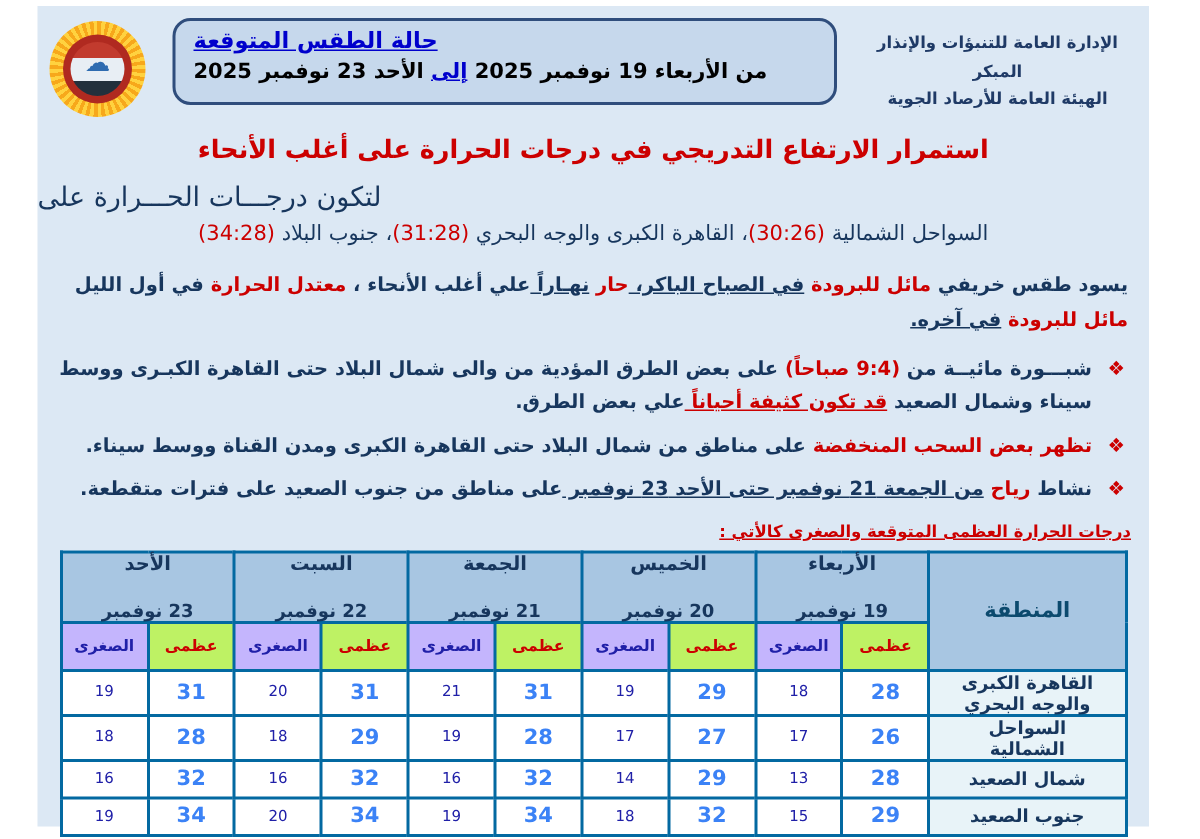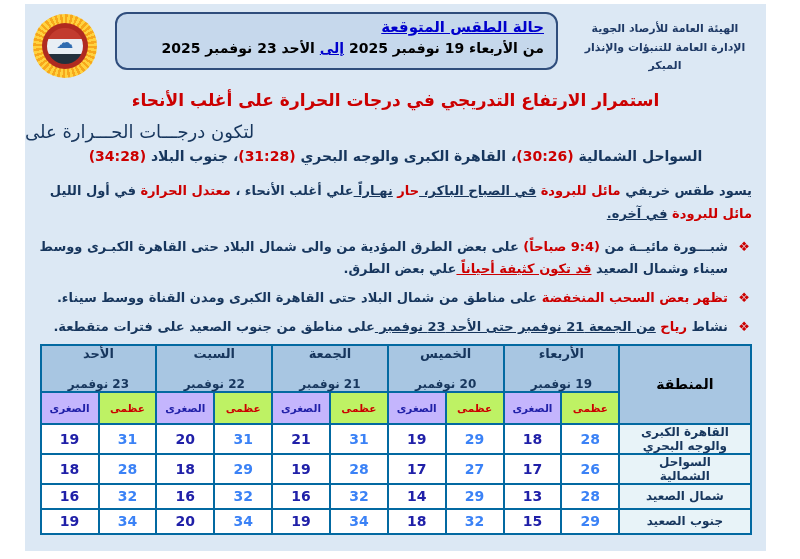--- a/index.html
+++ b/index.html
@@ -11,82 +11,82 @@
     position: absolute; left: 25px; top: 4px; width: 741px; height: 547px;
     background: #dce8f4; direction: rtl; color: #17365d;
   }
   
   .hdr { display: flex; align-items: flex-start; padding: 6px 8px 0 8px; }
   .org { width: 186px; text-align: center; font-size: 11px; font-weight: bold;
          color: #1f3a66; line-height: 1.7; padding-top: 10px; }
   .title-box {
     flex: 1; margin: 2px 14px 0 18px; background: #c6d8ec;
     border: 2.5px solid #2f4d7c; border-radius: 12px;
-    text-align: right; padding: 4px 12px 6px 12px; min-height: 58px;
+    text-align: left; padding: 4px 12px 6px 12px; min-height: 58px;
   }
   .title-main { color: #0000cc; font-weight: bold; font-size: 15px;
                 text-decoration: underline; margin-bottom: 3px; }
   .title-dates { color: #000000; font-weight: bold; font-size: 14px; line-height: 1.35; }
   .title-dates .link { color: #0000cc; text-decoration: underline; }
   
   .logo { width: 64px; height: 64px; border-radius: 50%; position: relative; flex: 0 0 auto;
           margin-top: 4px;
           background: repeating-conic-gradient(#f7a81b 0deg 5deg, #ffd23f 5deg 10deg); }
   .logo .ring { position: absolute; left: 9px; top: 9px; width: 46px; height: 46px;
           border-radius: 50%; background: #b02a20; }
   .logo .core { position: absolute; left: 14px; top: 14px; width: 36px; height: 36px;
           border-radius: 50%; overflow: hidden;
           background: linear-gradient(180deg, #c23b2e 0 30%, #e8eef4 30% 72%, #23303c 72% 100%); }
   .logo .cloud { position: absolute; left: 0; top: 4px; width: 36px; text-align: center;
           font-size: 17px; color: #2e6bb0; }
   
   .headline { text-align: center; color: #cc0000; font-weight: bold; font-size: 17px;
               margin-top: 12px; }
   .temps-intro { text-align: left; font-weight: normal; font-size: 18px; margin-top: 11px; }
-  .temps-line { text-align: center; font-weight: bold; font-size: 14px; margin-top: 6px; }
+  .temps-line { text-align: center; font-weight: normal; font-size: 14px; margin-top: 6px; }
   .red { color: #cc0000; }
   .ul { text-decoration: underline; }
   .redul { color: #cc0000; text-decoration: underline; }
   
   .intro { margin: 16px 14px 0 14px; font-weight: bold; font-size: 13px;
            line-height: 1.75; text-align: right; }
   .bullets { margin: 10px 14px 0 10px; }
   .bullet { position: relative; padding-right: 24px; font-weight: bold; font-size: 13px;
             line-height: 1.7; margin-top: 7px; }
   .bullet .marker { position: absolute; right: 2px; top: 0; color: #cc0000; font-size: 13px; }
   .caption { margin: 10px 12px 0 0; font-size: 11px; font-weight: bold; }
   
   table { border-collapse: collapse; margin: 6px auto 0 auto; width: 712px;
           background: #ffffff; }
   th, td { border: 2px solid #0369a1; text-align: center; vertical-align: middle; }
-  th.region-h { background: #a8c6e2; width: 127px; font-size: 14px; color: #000000; }
+  th.region-h { background: #a8c6e2; width: 127px; font-size: 14px; color: #0c4a6e; }
   th.day-h { background: #a8c6e2; color: #17365d; font-weight: bold; height: 44px; }
   .day-name { font-size: 13px; }
   .day-date { font-size: 12px; margin-top: 16px; }
   th.max-h { background: #bef264; color: #cc0000; font-size: 10.5px; height: 20px; }
   th.min-h { background: #c4b5fd; color: #2020a8; font-size: 10.5px; height: 32px; }
   td.region { background: #e8f3f8; color: #17365d; font-weight: bold; font-size: 12px;
               height: 25px; padding: 0 20px; }
   td.max { color: #3b82f6; font-weight: bold; font-size: 14px; width: 56px; }
-  td.min { color: #2020a8; font-weight: bold; font-size: 14px; width: 56px; }
+  td.min { color: #2020a8; font-weight: normal; font-size: 10px; width: 56px; }
   
   .footer { display: flex; justify-content: space-between; margin: 26px 30px 0 40px; }
   .sig { text-align: center; color: #9e3a32; font-weight: bold; font-size: 10.5px;
          line-height: 1.6; }
   .sig.c1 { width: 220px; } .sig.c2 { width: 270px; } .sig.c3 { width: 190px; }
 </style>
 </head>
 <body>
 
 <div class="doc">
 
   <div class="hdr">
     <div class="org">
+      <div>الإدارة العامة للتنبؤات والإنذار المبكر</div>
       <div>الهيئة العامة للأرصاد الجوية</div>
-      <div>الإدارة العامة للتنبؤات والإنذار المبكر</div>
     </div>
     <div class="title-box">
       <div class="title-main">حالة الطقس المتوقعة</div>
       <div class="title-dates"><span>من الأربعاء 19 نوفمبر 2025 </span><span class="link">إلى</span><span> الأحد 23 نوفمبر 2025</span></div>
     </div>
     <div class="logo">
       <div class="ring"></div>
       <div class="core">
         <div class="cloud">☁</div>
       </div>
@@ -99,20 +99,21 @@
   <div class="temps-line"><span>السواحل الشمالية </span><span class="red">(30:26)</span><span>، القاهرة الكبرى والوجه البحري </span><span class="red">(31:28)</span><span>، جنوب البلاد </span><span class="red">(34:28)</span></div>
 
   <div class="intro"><span>يسود طقس خريفي </span><span class="red">مائل للبرودة </span><span class="ul">في الصباح الباكر، </span><span class="red">حار </span><span class="ul">نهـاراً </span><span>علي أغلب الأنحاء ، </span><span class="red">معتدل الحرارة </span><span>في أول الليل </span><span class="red">مائل للبرودة </span><span class="ul">في آخره.</span></div>
 
   <div class="bullets">
     <div class="bullet"><span class="marker">❖</span><span>شبـــورة مائيــة من </span><span class="red">(9:4 صباحاً) </span><span>على بعض الطرق المؤدية من والى شمال البلاد حتى القاهرة الكبـرى ووسط سيناء وشمال الصعيد </span><span class="redul">قد تكون كثيفة أحياناً </span><span>علي بعض الطرق.</span></div>
     <div class="bullet"><span class="marker">❖</span><span class="red">تظهر بعض السحب المنخفضة </span><span>على مناطق من شمال البلاد حتى القاهرة الكبرى ومدن القناة ووسط سيناء.</span></div>
     <div class="bullet"><span class="marker">❖</span><span>نشاط </span><span class="red">رياح </span><span class="ul">من الجمعة 21 نوفمبر حتى الأحد 23 نوفمبر </span><span>على مناطق من جنوب الصعيد على فترات متقطعة.</span></div>
   </div>
 
+  <div class="caption redul">درجات الحرارة العظمى المتوقعة والصغرى كالأتي :</div>
 
   <table dir="rtl">
     <thead>
       <tr>
         <th rowspan="2" class="region-h">المنطقة</th>
         <th colspan="2" class="day-h">
             <div class="day-name">الأربعاء</div>
             <div class="day-date">19  نوفمبر</div>
           </th>
         <th colspan="2" class="day-h">

